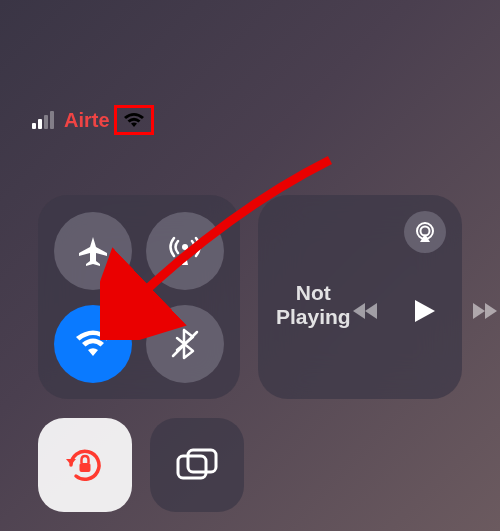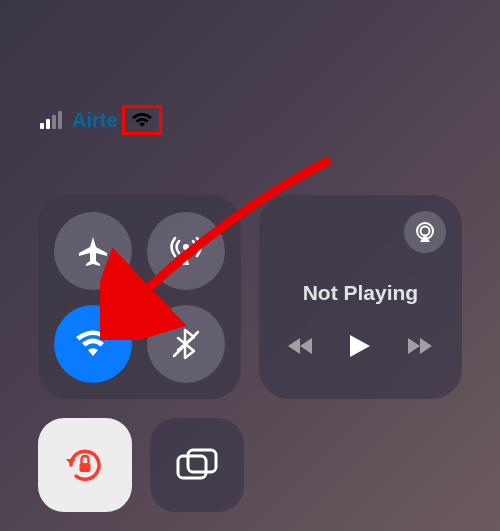--- a/index.html
+++ b/index.html
@@ -14,22 +14,22 @@
     
     
     .status-bar {
       position: absolute;
       top: 105px;
       left: 0;
       right: 0;
       display: flex;
       justify-content: space-between;
       align-items: center;
-      padding: 0 40px;
-      color: #0369a1;
+      padding: 0 32px;
+      color: #ef4444;
     }
     .status-left {
       display: flex;
       align-items: center;
       gap: 6px;
     }
     .signal-bars {
       display: flex;
       align-items: flex-end;
       gap: 2px;
@@ -131,21 +131,21 @@
       justify-self: center;
       align-self: center;
     }
     .conn-btn.active {
       background: #0a7aff;
     }
     
     
     .media-panel {
       display: flex;
-      flex-direction: column;
+      flex-direction: row;
       padding: 18px;
       color: #fff;
     }
     .airplay-corner {
       position: absolute;
       top: 16px;
       right: 16px;
       width: 42px;
       height: 42px;
       border-radius: 50%;

